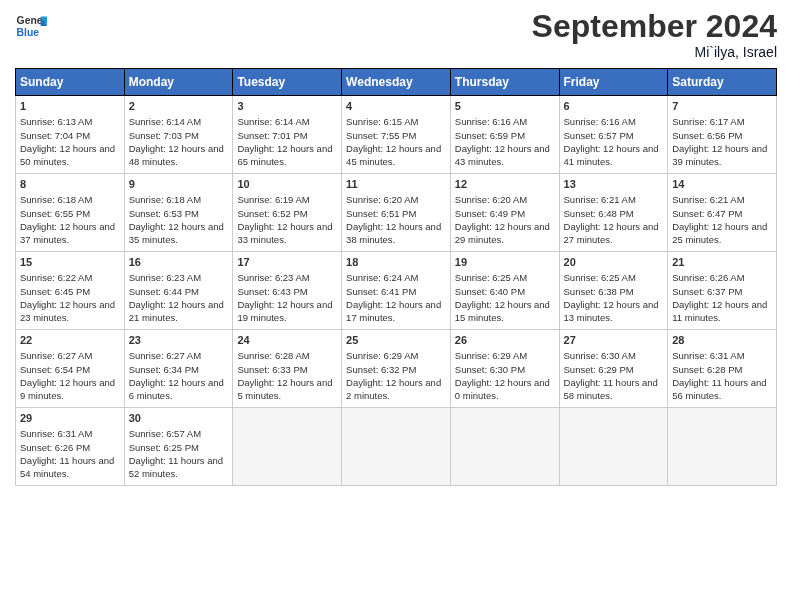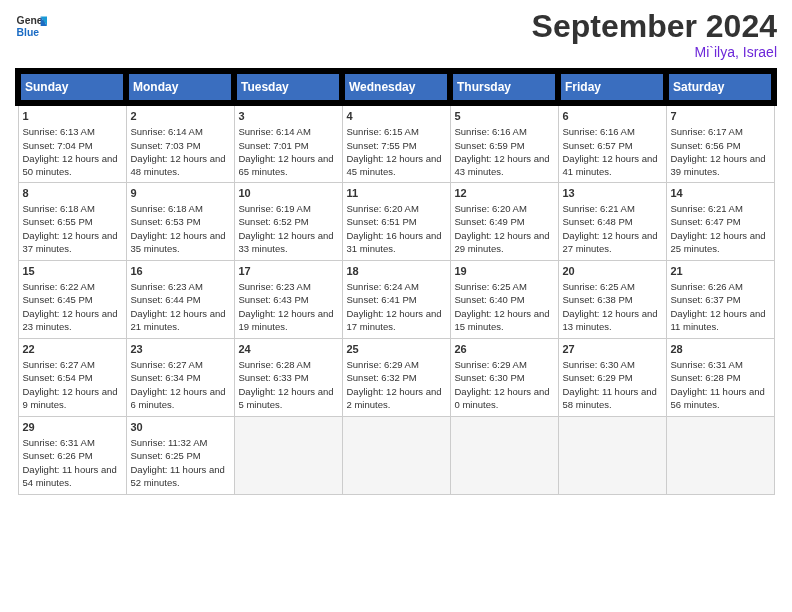--- a/index.html
+++ b/index.html
@@ -35,36 +35,36 @@
       text-align: right;
     }
     .month-title {
       font-size: 32px;
       font-weight: bold;
       color: #333;
       line-height: 1;
     }
     .location {
       font-size: 14px;
-      color: #6d28d9;
+      color: #0f172a;
       margin-top: 2px;
     }
     .calendar {
       width: 100%;
       border-collapse: collapse;
       font-size: 10px;
     }
     .calendar th {
       background: #3a6ebf;
       color: #fff;
       padding: 6px 4px;
       text-align: left;
       font-size: 12px;
       font-weight: bold;
-      border: 6px solid #000000;
+      border: 1px solid #000000;
     }
     .calendar td {
       border: 1px solid #ccc;
       vertical-align: top;
       padding: 3px 4px;
       width: 14.28%;
       height: 78px;
       background: #fff;
       color: #333;
       font-size: 9.5px;
@@ -124,21 +124,21 @@
           <td><span class="day-num">3</span><span>Sunrise: 6:14 AM</span><br><span>Sunset: 7:01 PM</span><br><span>Daylight: 12 hours and 65 minutes.</span></td>
           <td><span class="day-num">4</span><span>Sunrise: 6:15 AM</span><br><span>Sunset: 7:55 PM</span><br><span>Daylight: 12 hours and 45 minutes.</span></td>
           <td><span class="day-num">5</span><span>Sunrise: 6:16 AM</span><br><span>Sunset: 6:59 PM</span><br><span>Daylight: 12 hours and 43 minutes.</span></td>
           <td><span class="day-num">6</span><span>Sunrise: 6:16 AM</span><br><span>Sunset: 6:57 PM</span><br><span>Daylight: 12 hours and 41 minutes.</span></td>
           <td><span class="day-num">7</span><span>Sunrise: 6:17 AM</span><br><span>Sunset: 6:56 PM</span><br><span>Daylight: 12 hours and 39 minutes.</span></td>
         </tr>
         <tr class="row-shade">
           <td><span class="day-num">8</span><span>Sunrise: 6:18 AM</span><br><span>Sunset: 6:55 PM</span><br><span>Daylight: 12 hours and 37 minutes.</span></td>
           <td><span class="day-num">9</span><span>Sunrise: 6:18 AM</span><br><span>Sunset: 6:53 PM</span><br><span>Daylight: 12 hours and 35 minutes.</span></td>
           <td><span class="day-num">10</span><span>Sunrise: 6:19 AM</span><br><span>Sunset: 6:52 PM</span><br><span>Daylight: 12 hours and 33 minutes.</span></td>
-          <td><span class="day-num">11</span><span>Sunrise: 6:20 AM</span><br><span>Sunset: 6:51 PM</span><br><span>Daylight: 16 hours and 31 minutes.</span></td>
+          <td><span class="day-num">11</span><span>Sunrise: 6:20 AM</span><br><span>Sunset: 6:51 PM</span><br><span>Daylight: 12 hours and 38 minutes.</span></td>
           <td><span class="day-num">12</span><span>Sunrise: 6:20 AM</span><br><span>Sunset: 6:49 PM</span><br><span>Daylight: 12 hours and 29 minutes.</span></td>
           <td><span class="day-num">13</span><span>Sunrise: 6:21 AM</span><br><span>Sunset: 6:48 PM</span><br><span>Daylight: 12 hours and 27 minutes.</span></td>
           <td><span class="day-num">14</span><span>Sunrise: 6:21 AM</span><br><span>Sunset: 6:47 PM</span><br><span>Daylight: 12 hours and 25 minutes.</span></td>
         </tr>
         <tr>
           <td><span class="day-num">15</span><span>Sunrise: 6:22 AM</span><br><span>Sunset: 6:45 PM</span><br><span>Daylight: 12 hours and 23 minutes.</span></td>
           <td><span class="day-num">16</span><span>Sunrise: 6:23 AM</span><br><span>Sunset: 6:44 PM</span><br><span>Daylight: 12 hours and 21 minutes.</span></td>
           <td><span class="day-num">17</span><span>Sunrise: 6:23 AM</span><br><span>Sunset: 6:43 PM</span><br><span>Daylight: 12 hours and 19 minutes.</span></td>
           <td><span class="day-num">18</span><span>Sunrise: 6:24 AM</span><br><span>Sunset: 6:41 PM</span><br><span>Daylight: 12 hours and 17 minutes.</span></td>
           <td><span class="day-num">19</span><span>Sunrise: 6:25 AM</span><br><span>Sunset: 6:40 PM</span><br><span>Daylight: 12 hours and 15 minutes.</span></td>
@@ -149,21 +149,21 @@
           <td><span class="day-num">22</span><span>Sunrise: 6:27 AM</span><br><span>Sunset: 6:54 PM</span><br><span>Daylight: 12 hours and 9 minutes.</span></td>
           <td><span class="day-num">23</span><span>Sunrise: 6:27 AM</span><br><span>Sunset: 6:34 PM</span><br><span>Daylight: 12 hours and 6 minutes.</span></td>
           <td><span class="day-num">24</span><span>Sunrise: 6:28 AM</span><br><span>Sunset: 6:33 PM</span><br><span>Daylight: 12 hours and 5 minutes.</span></td>
           <td><span class="day-num">25</span><span>Sunrise: 6:29 AM</span><br><span>Sunset: 6:32 PM</span><br><span>Daylight: 12 hours and 2 minutes.</span></td>
           <td><span class="day-num">26</span><span>Sunrise: 6:29 AM</span><br><span>Sunset: 6:30 PM</span><br><span>Daylight: 12 hours and 0 minutes.</span></td>
           <td><span class="day-num">27</span><span>Sunrise: 6:30 AM</span><br><span>Sunset: 6:29 PM</span><br><span>Daylight: 11 hours and 58 minutes.</span></td>
           <td><span class="day-num">28</span><span>Sunrise: 6:31 AM</span><br><span>Sunset: 6:28 PM</span><br><span>Daylight: 11 hours and 56 minutes.</span></td>
         </tr>
         <tr>
           <td><span class="day-num">29</span><span>Sunrise: 6:31 AM</span><br><span>Sunset: 6:26 PM</span><br><span>Daylight: 11 hours and 54 minutes.</span></td>
-          <td><span class="day-num">30</span><span>Sunrise: 11:32 AM</span><br><span>Sunset: 6:25 PM</span><br><span>Daylight: 11 hours and 52 minutes.</span></td>
+          <td><span class="day-num">30</span><span>Sunrise: 6:57 AM</span><br><span>Sunset: 6:25 PM</span><br><span>Daylight: 11 hours and 52 minutes.</span></td>
           <td class="empty"></td>
           <td class="empty"></td>
           <td class="empty"></td>
           <td class="empty"></td>
           <td class="empty"></td>
         </tr>
       </tbody>
   </table>
 </div>
 

